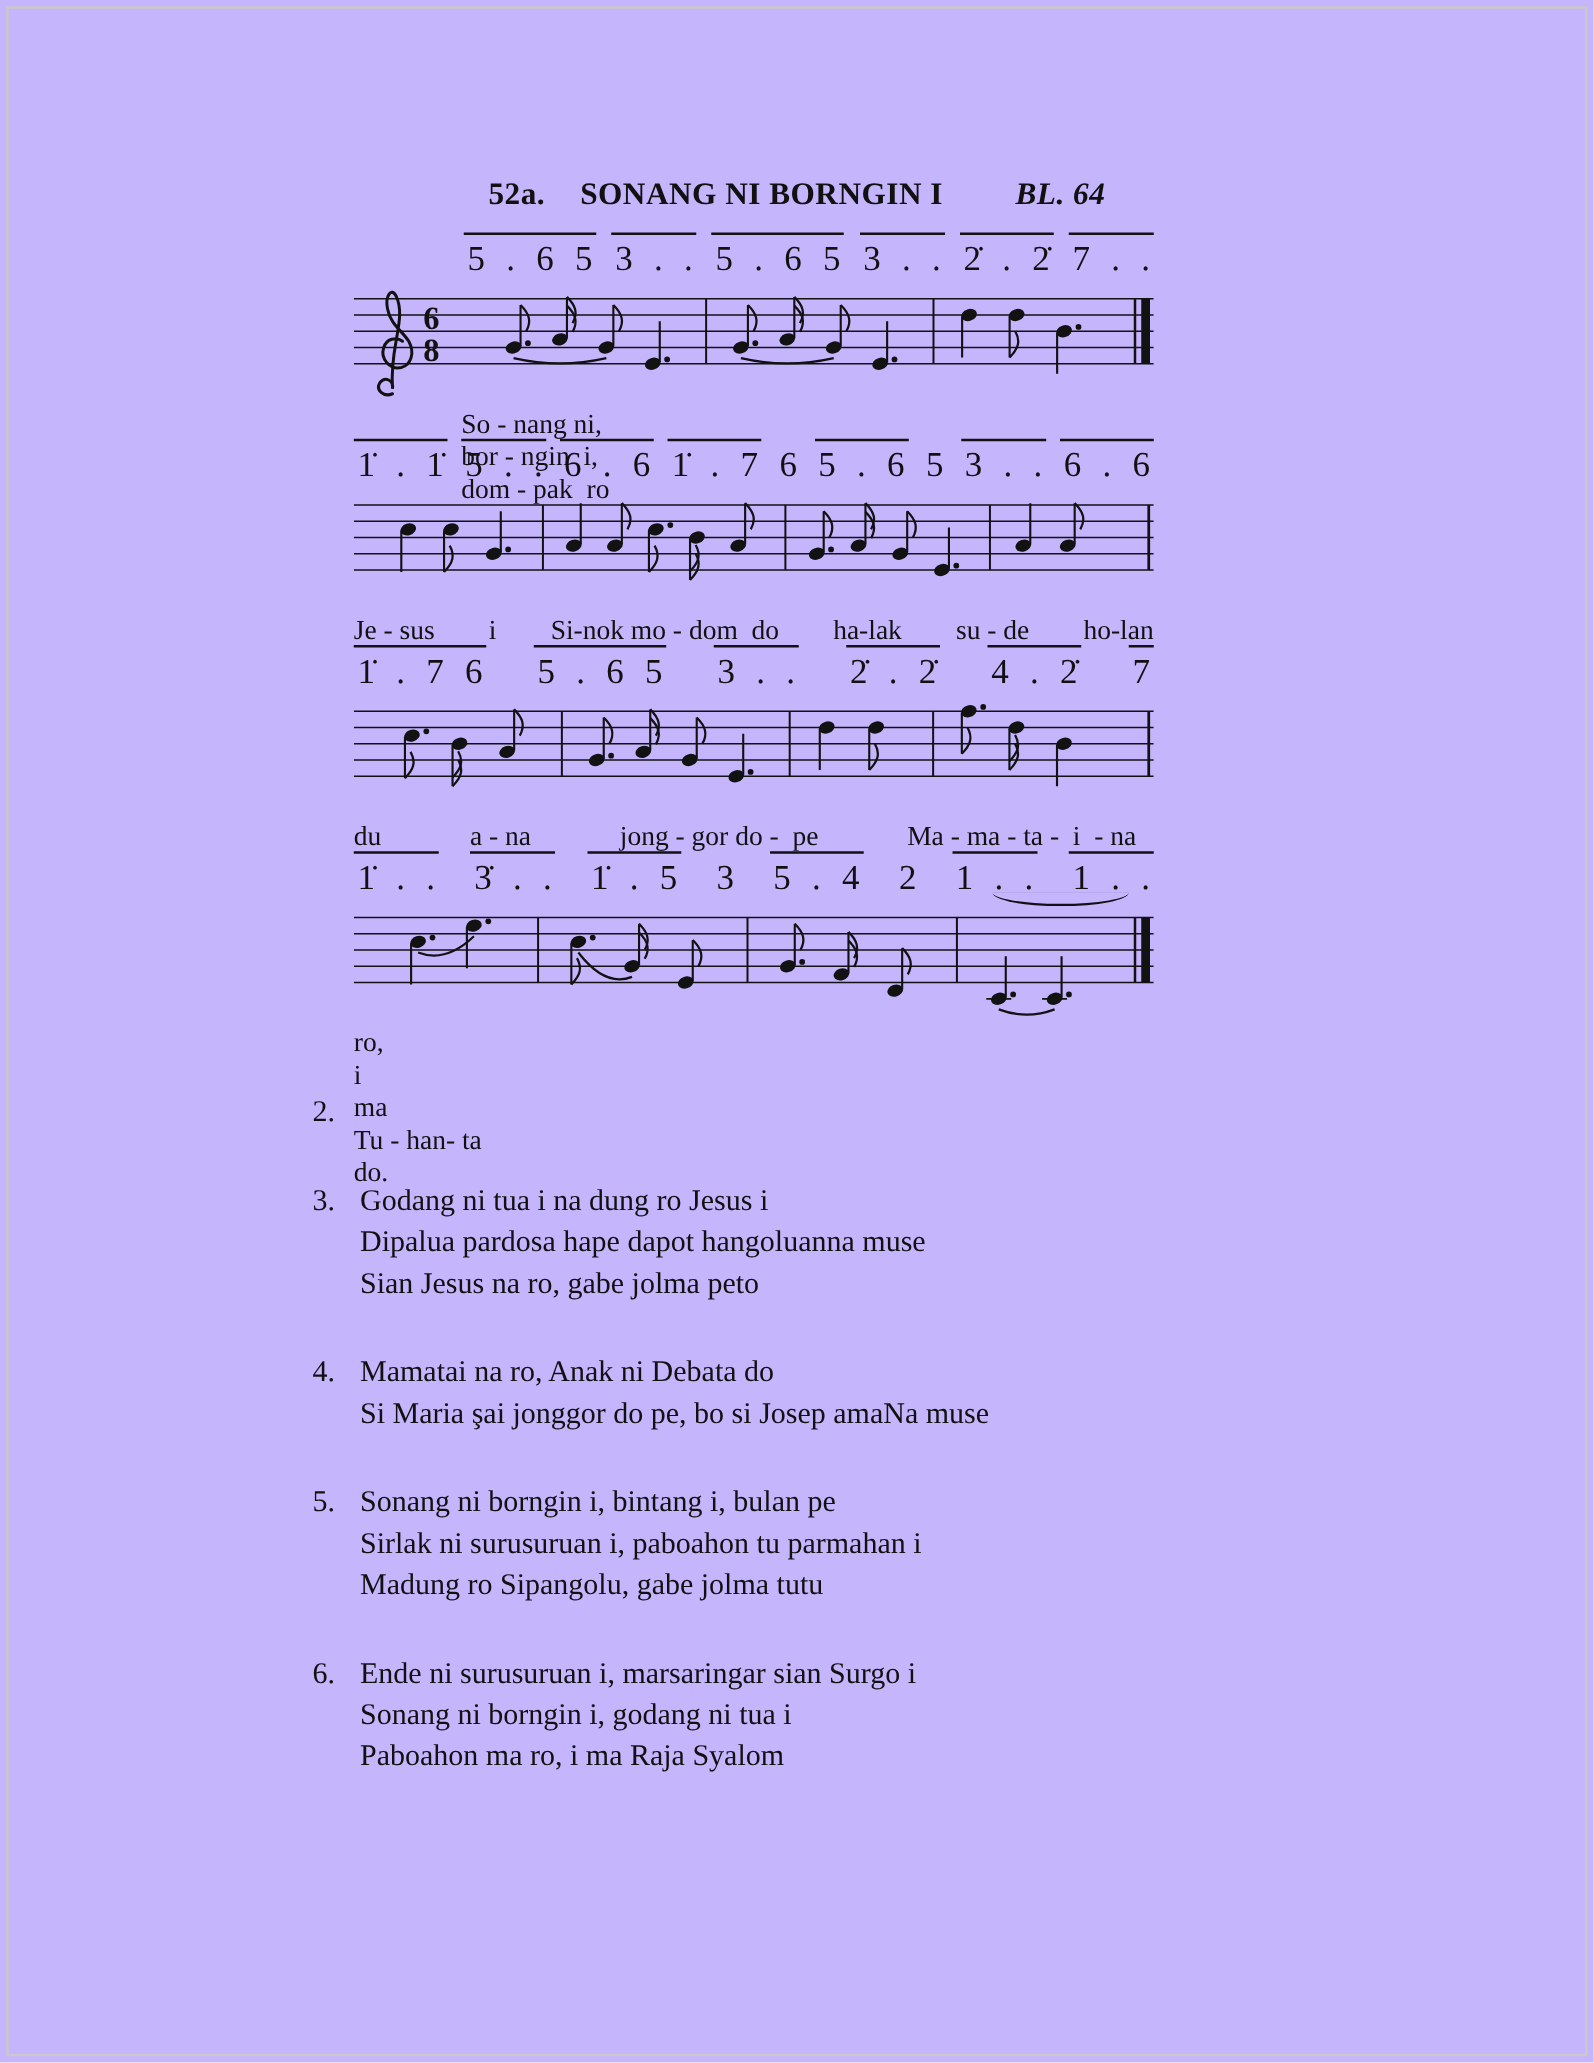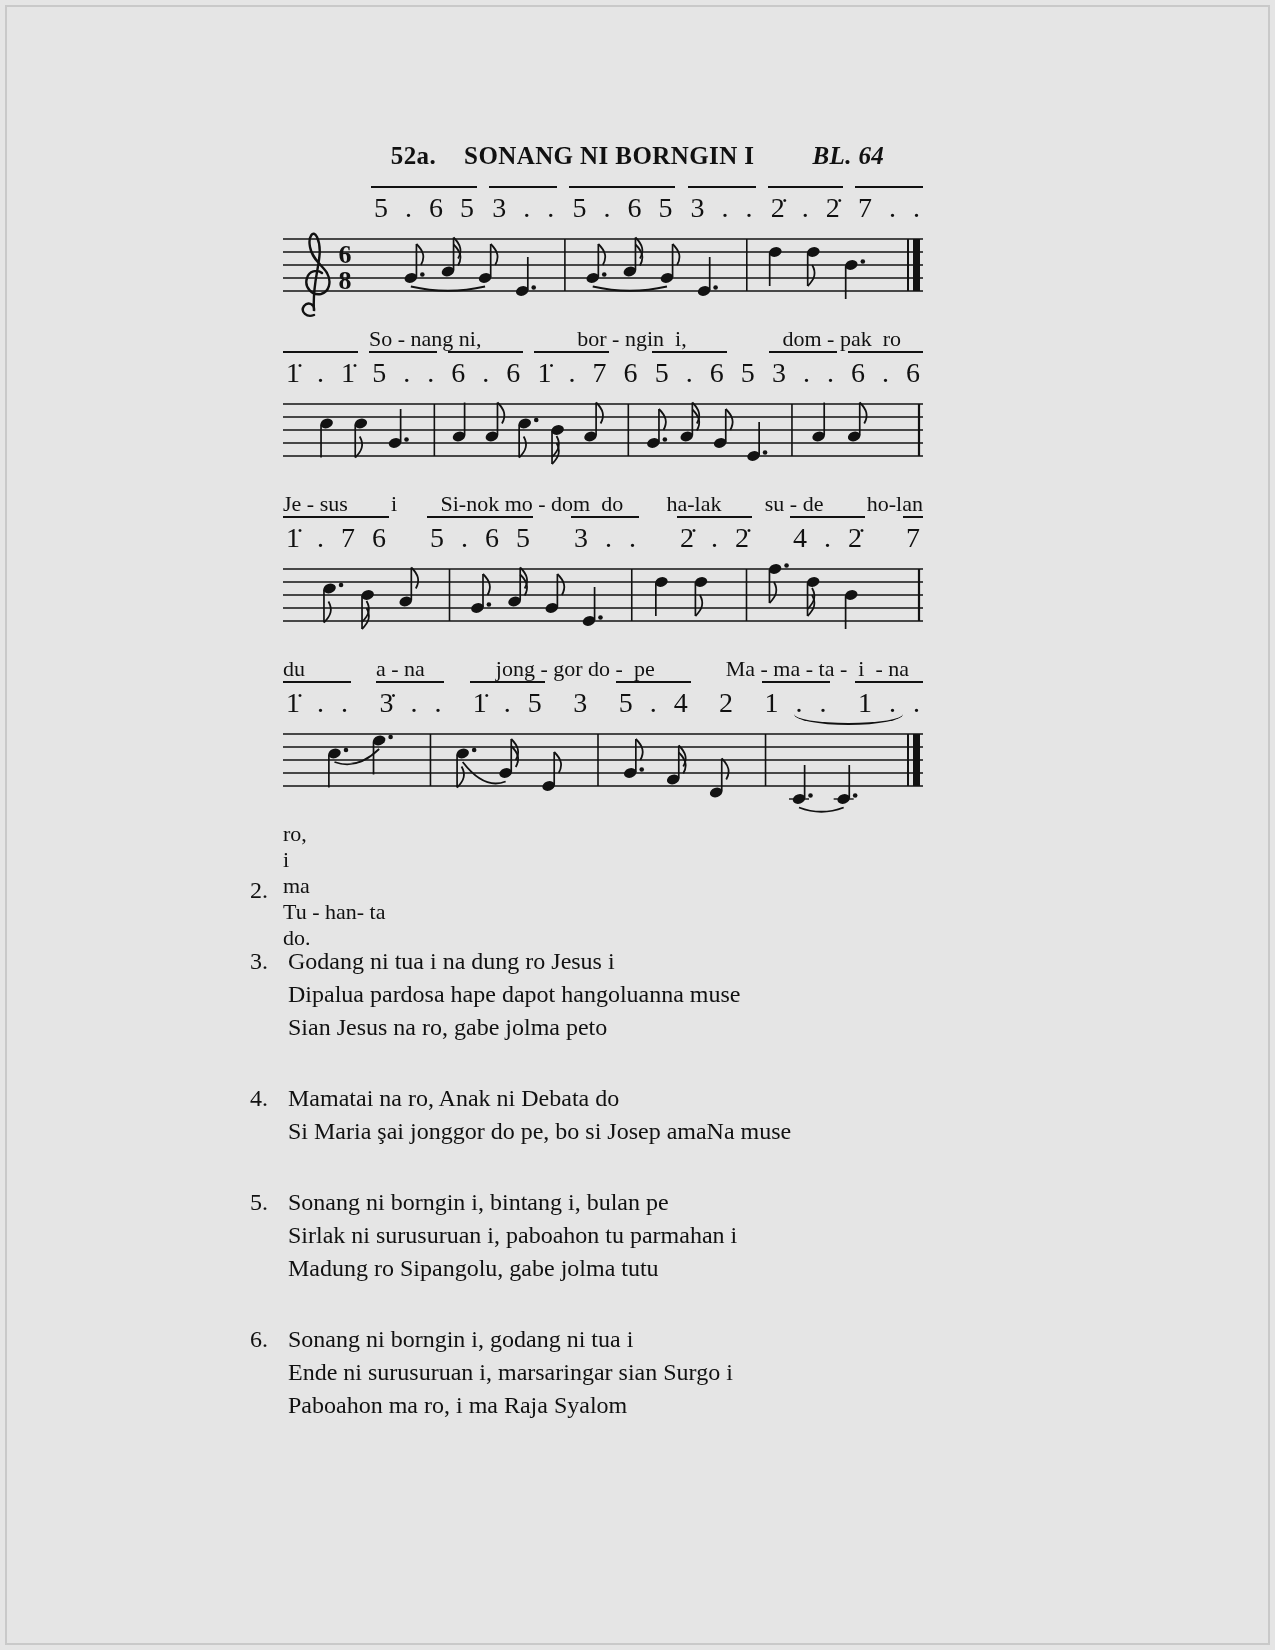--- a/index.html
+++ b/index.html
@@ -1,35 +1,35 @@
 <!DOCTYPE html>
 <html><head>
 <meta charset="utf-8">
 <style>
   html,body{margin:0;padding:0;background:#fff;}
-  .page{position:relative;width:1275px;height:1650px;background:#e5e5e5;overflow:hidden;
+  .page{position:relative;width:1275px;height:1650px;background:#c4b5fd;overflow:hidden;
         font-family:"Liberation Serif","DejaVu Serif",serif;color:#111;}
   .frame{position:absolute;inset:5px;border:2px solid #c9c9c9;pointer-events:none;}
   .title-row{margin-top:142px;display:flex;justify-content:center;align-items:baseline;
              font-weight:bold;font-size:25px;letter-spacing:.4px;}
   .title-num{margin-right:28px;}
   .title-ref{margin-left:58px;font-style:italic;}
   #systems{width:640px;margin:24px 0 0 283px;}
   .system{margin-bottom:6px;}
   .cipher-row{position:relative;display:flex;justify-content:space-between;align-items:flex-end;
               font-size:28px;height:31px;}
   .grp{word-spacing:10px;padding:2px 3px 0 3px;white-space:pre;line-height:1.25;}
   .ovl{border-top:2px solid #111;}
   .numtie{position:absolute;height:9px;border-bottom:2px solid #111;
           border-radius:0 0 50% 50% / 0 0 100% 100%;top:25px;}
   .staff{display:block;}
   .lyr{display:flex;justify-content:space-between;font-size:22px;height:27px;margin-top:1px;}
   .syl{white-space:pre;}
   .sys0 .cipher-row{padding-left:88px;}
-  .sys0 .lyr{padding-left:86px;padding-right:22px;}
+  .sys0 .lyr{padding-left:86px;padding-right:22px;flex-direction:column;}
   .sys2 .lyr{padding-right:14px;}
   .sys3 .lyr{padding-right:76px;flex-direction:column;}
   #verses{margin:26px 0 0 250px;font-size:24px;}
   .verse{display:flex;margin-bottom:38px;}
   .vnum{width:38px;flex:0 0 38px;line-height:33px;}
   .vline{line-height:33px;white-space:pre;}
 </style>
 </head>
 <body>
 
@@ -446,19 +446,19 @@
         <span class="vnum">5.</span>
         <div class="vtext">
           <div class="vline">Sonang ni borngin i, bintang i, bulan pe</div>
           <div class="vline">Sirlak ni surusuruan i, paboahon tu parmahan i</div>
           <div class="vline">Madung ro Sipangolu, gabe jolma tutu</div>
         </div>
       </div>
       <div class="verse">
         <span class="vnum">6.</span>
         <div class="vtext">
+          <div class="vline">Ende ni surusuruan i, marsaringar sian Surgo i</div>
           <div class="vline">Sonang ni borngin i, godang ni tua i</div>
-          <div class="vline">Ende ni surusuruan i, marsaringar sian Surgo i</div>
           <div class="vline">Paboahon ma ro, i ma Raja Syalom</div>
         </div>
       </div>
     </div>
 </div>
 
 </body></html>

